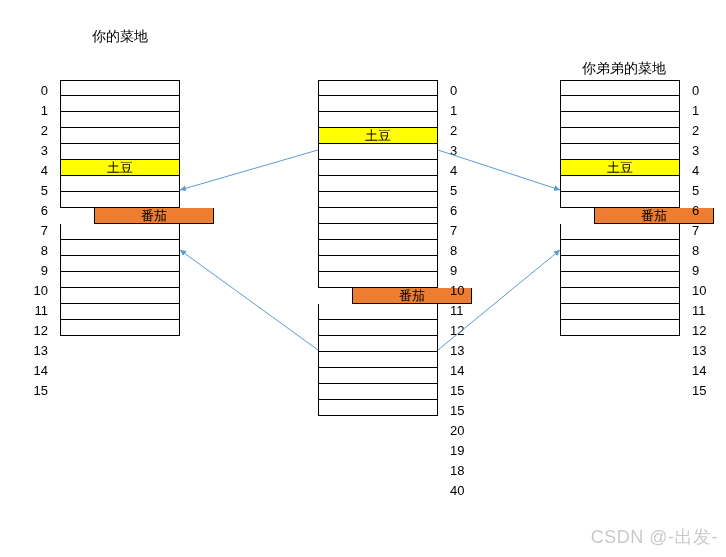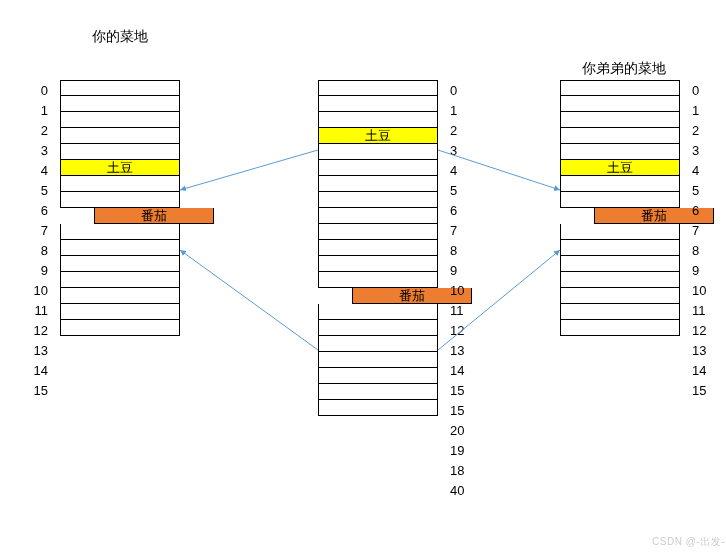--- a/index.html
+++ b/index.html
@@ -57,23 +57,23 @@
     .idx.left  { justify-content: flex-end;   padding-right: 4px; }
     svg.arrows {
       position: absolute;
       left: 0; top: 0;
       width: 726px; height: 557px;
       pointer-events: none;
     }
     .watermark {
       position: absolute;
       bottom: 8px;
-      right: 1px;
+      right: 8px;
       color: rgba(0,0,0,0.22);
-      font-size: 10px;
+      font-size: 18px;
       letter-spacing: 0.5px;
     }
   </style>
 </head>
 <body>
 
 <div class="title" style="left:92px;">你的菜地</div>
 <div class="title" style="left:582px;margin-top:32px;">你弟弟的菜地</div>
 
 <div class="idx-col" id="idx-leftA" style="left:22px; top:80px;">

